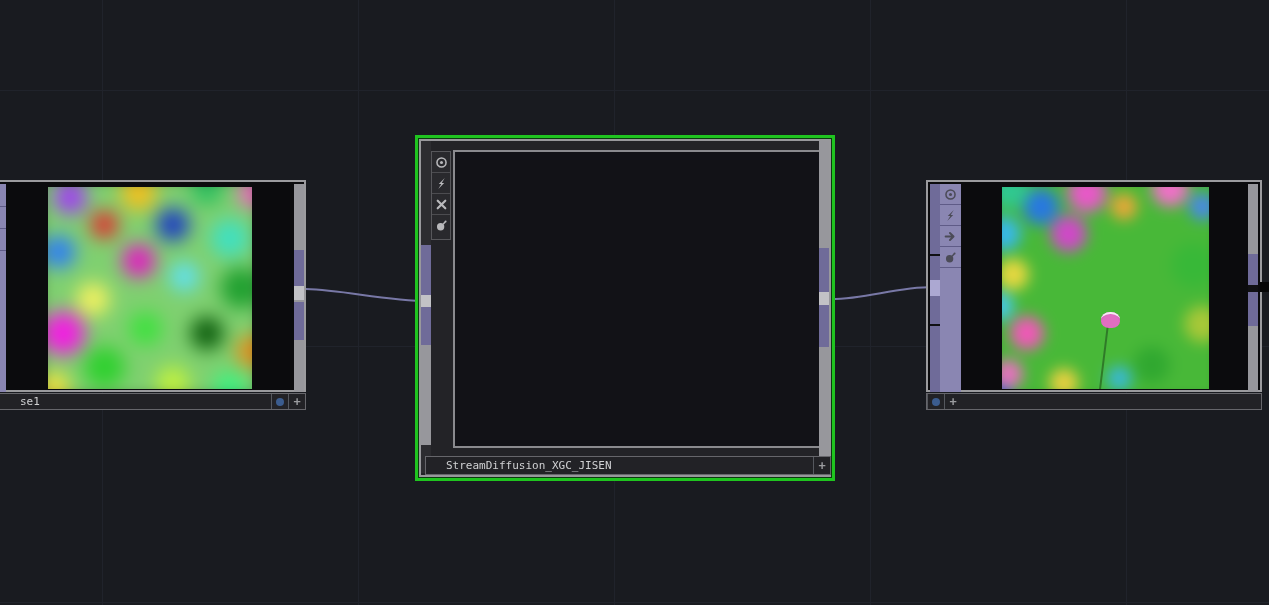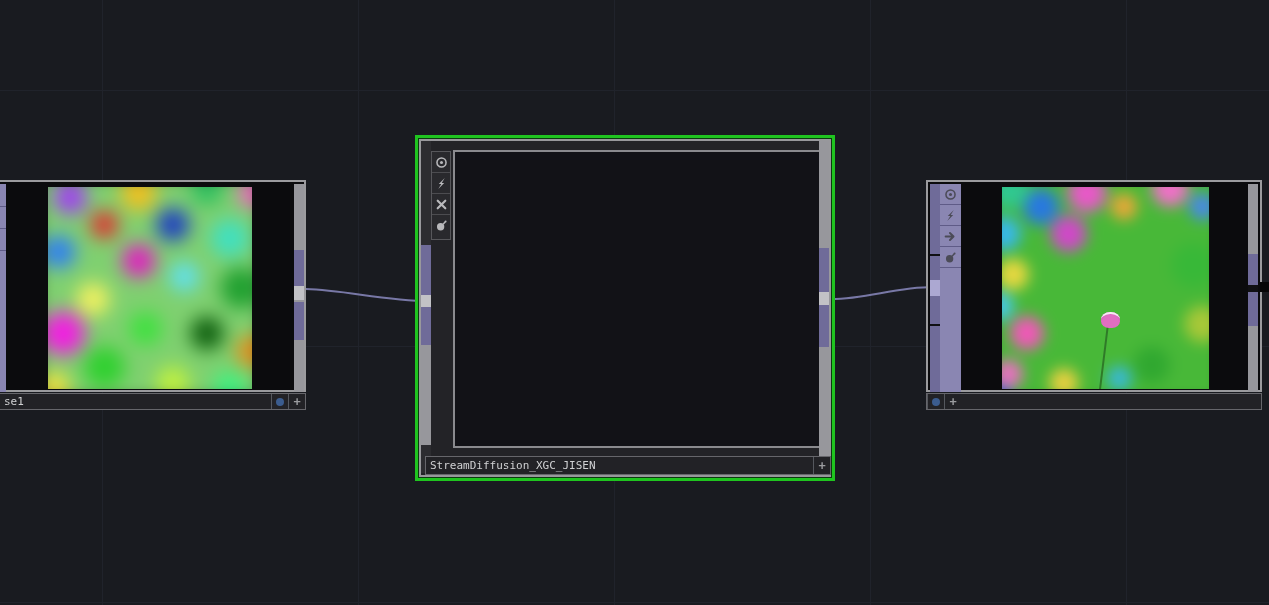--- a/index.html
+++ b/index.html
@@ -20,21 +20,21 @@
   svg.wires{position:absolute;inset:0;width:1269px;height:605px;z-index:1;}
   .node{position:absolute;z-index:2;}
 
   
   .viewer-shell{position:absolute;background:#0b0b0d;border:2px solid #9b9b9e;box-sizing:border-box;}
   .namebar{
     position:absolute;height:17px;background:#222226;border:1px solid #66666b;
     box-sizing:border-box;display:flex;align-items:center;
   }
   .nb-label{
-    flex:1;color:#d0d1d3;font-size:11px;line-height:15px;padding-left:4px;
+    flex:1;color:#d0d1d3;font-size:11px;line-height:15px;padding-left:20px;
     white-space:nowrap;overflow:hidden;
   }
   .nb-box{
     width:16px;height:100%;border-left:1px solid #55585e;
     display:flex;align-items:center;justify-content:center;flex:none;
   }
   .nb-dot{width:8px;height:8px;border-radius:50%;background:#3b5c8e;}
   .nb-plus{color:#9b9c9f;font-size:12px;font-weight:bold;line-height:1;}
   .rail{position:absolute;width:10px;background:#97979c;}
   .rail .seg{position:absolute;left:0;width:10px;background:#6f6b99;}

